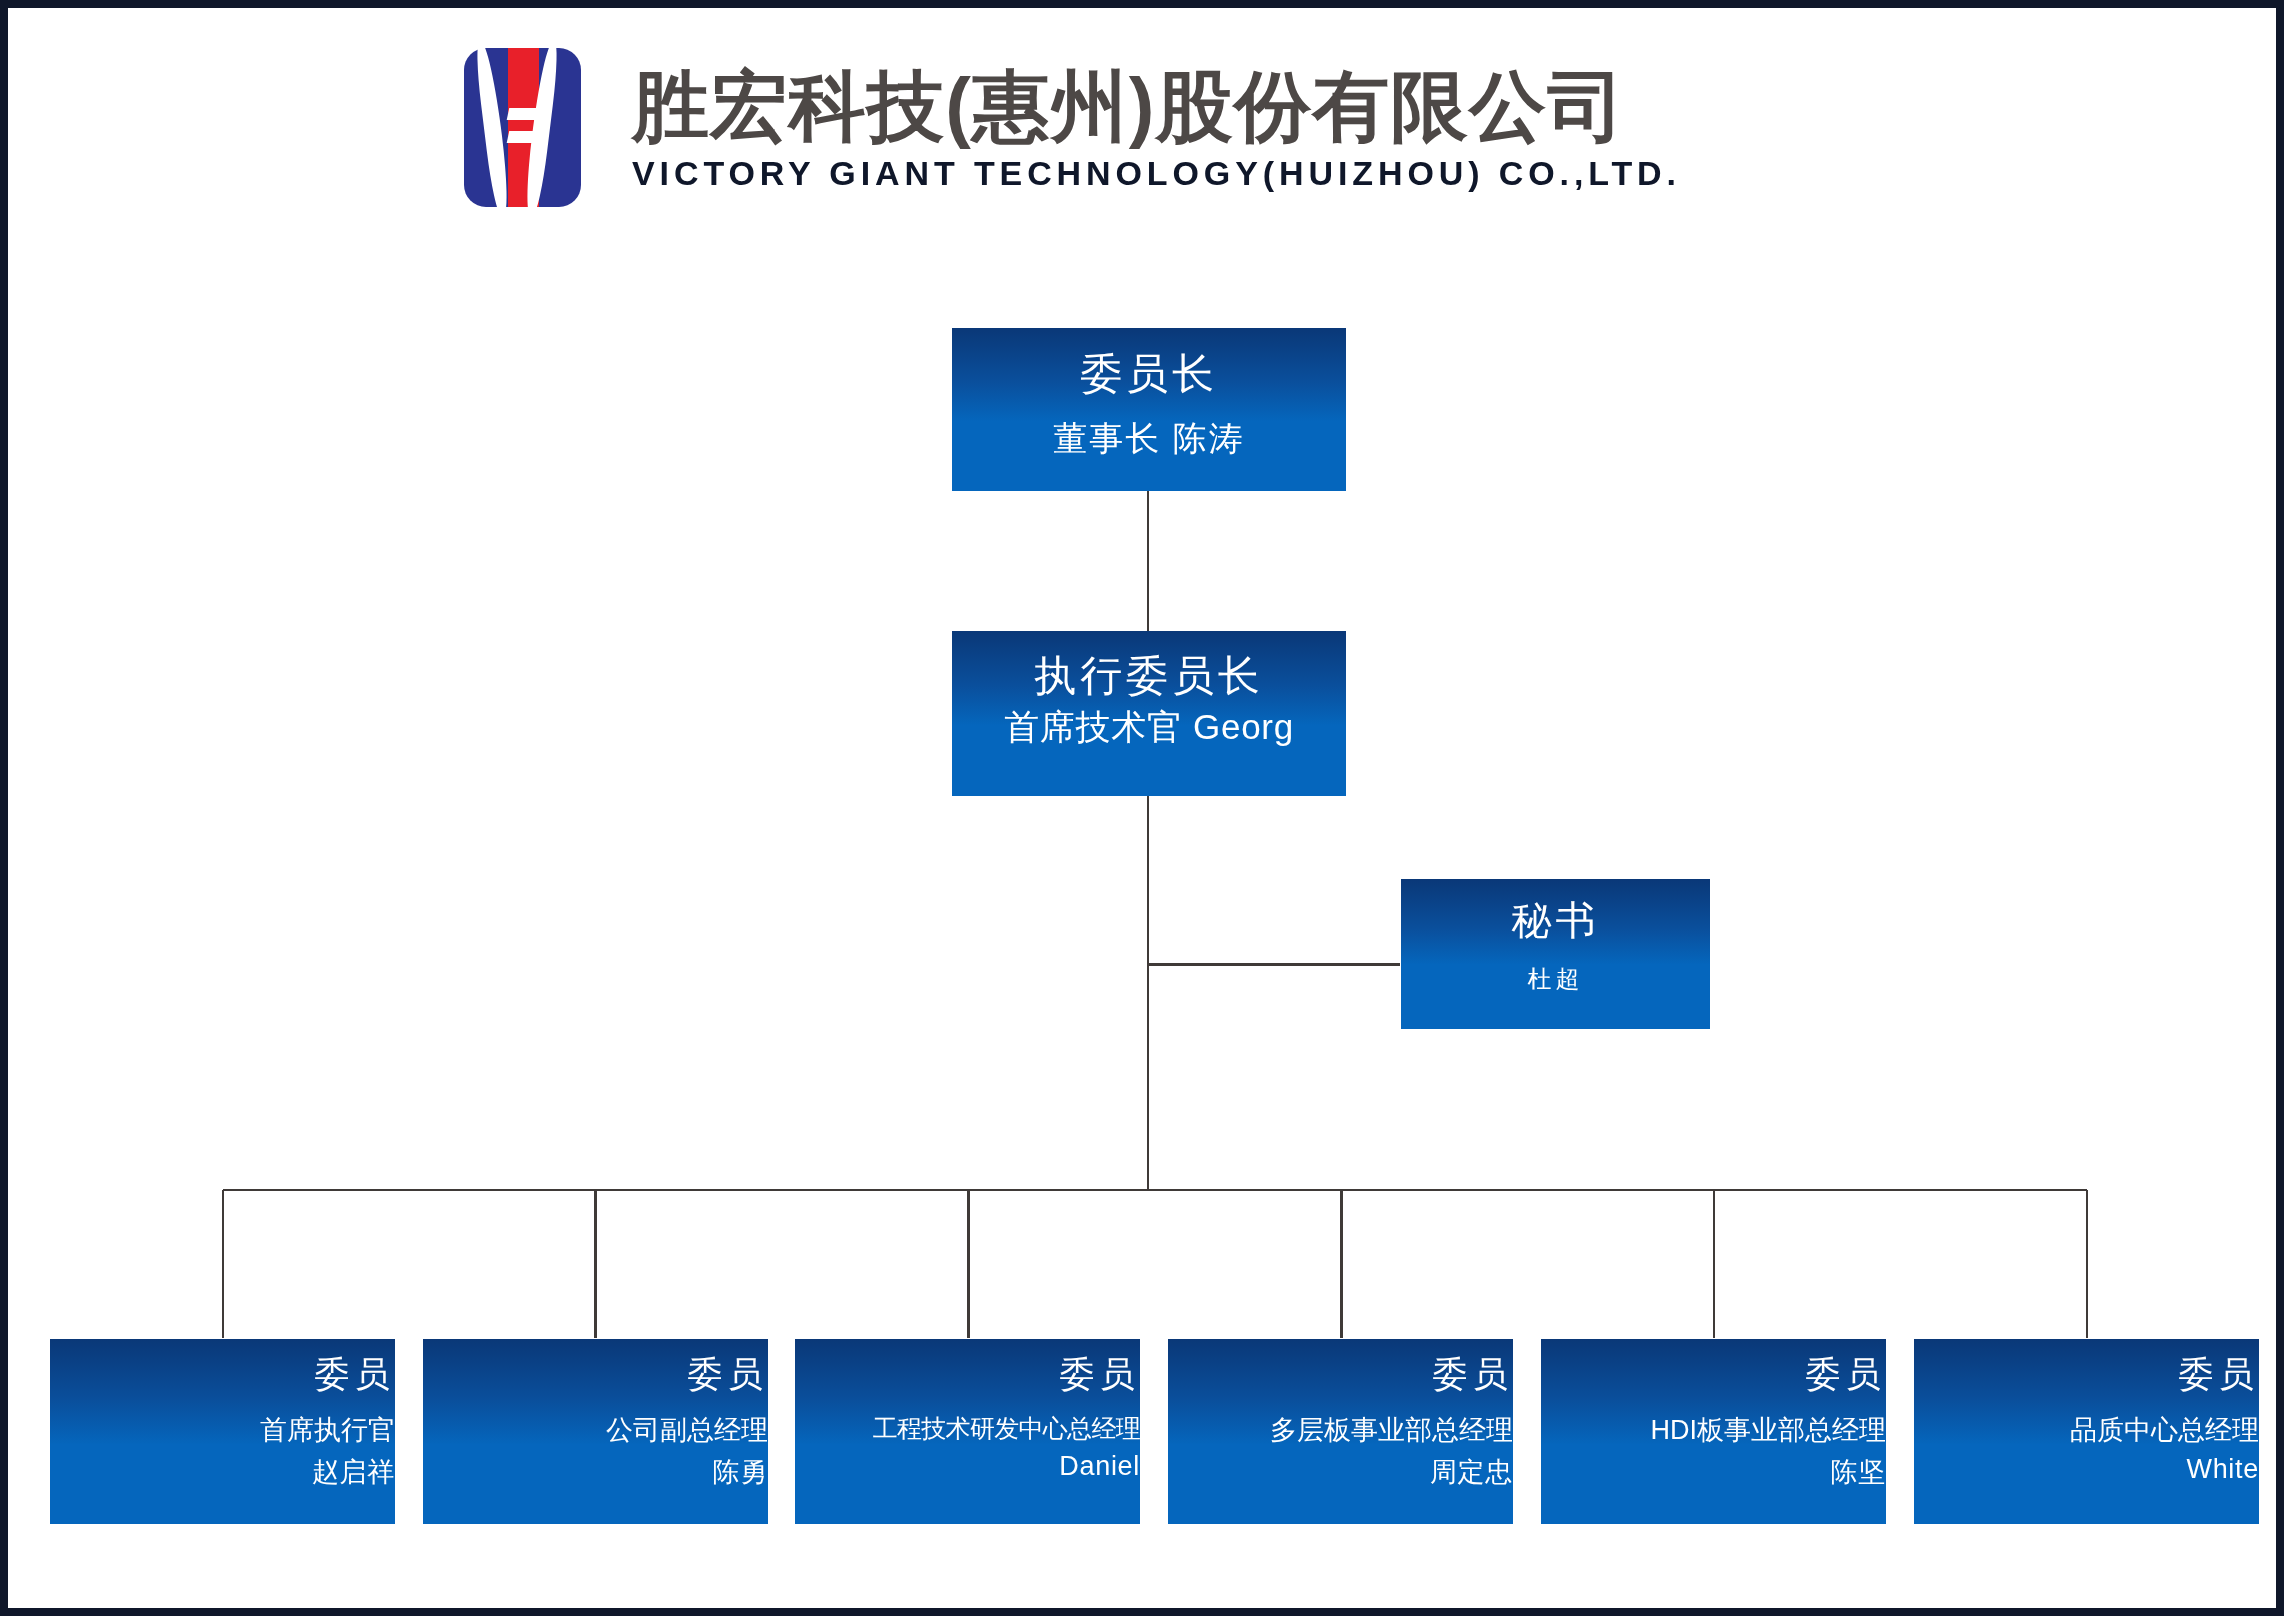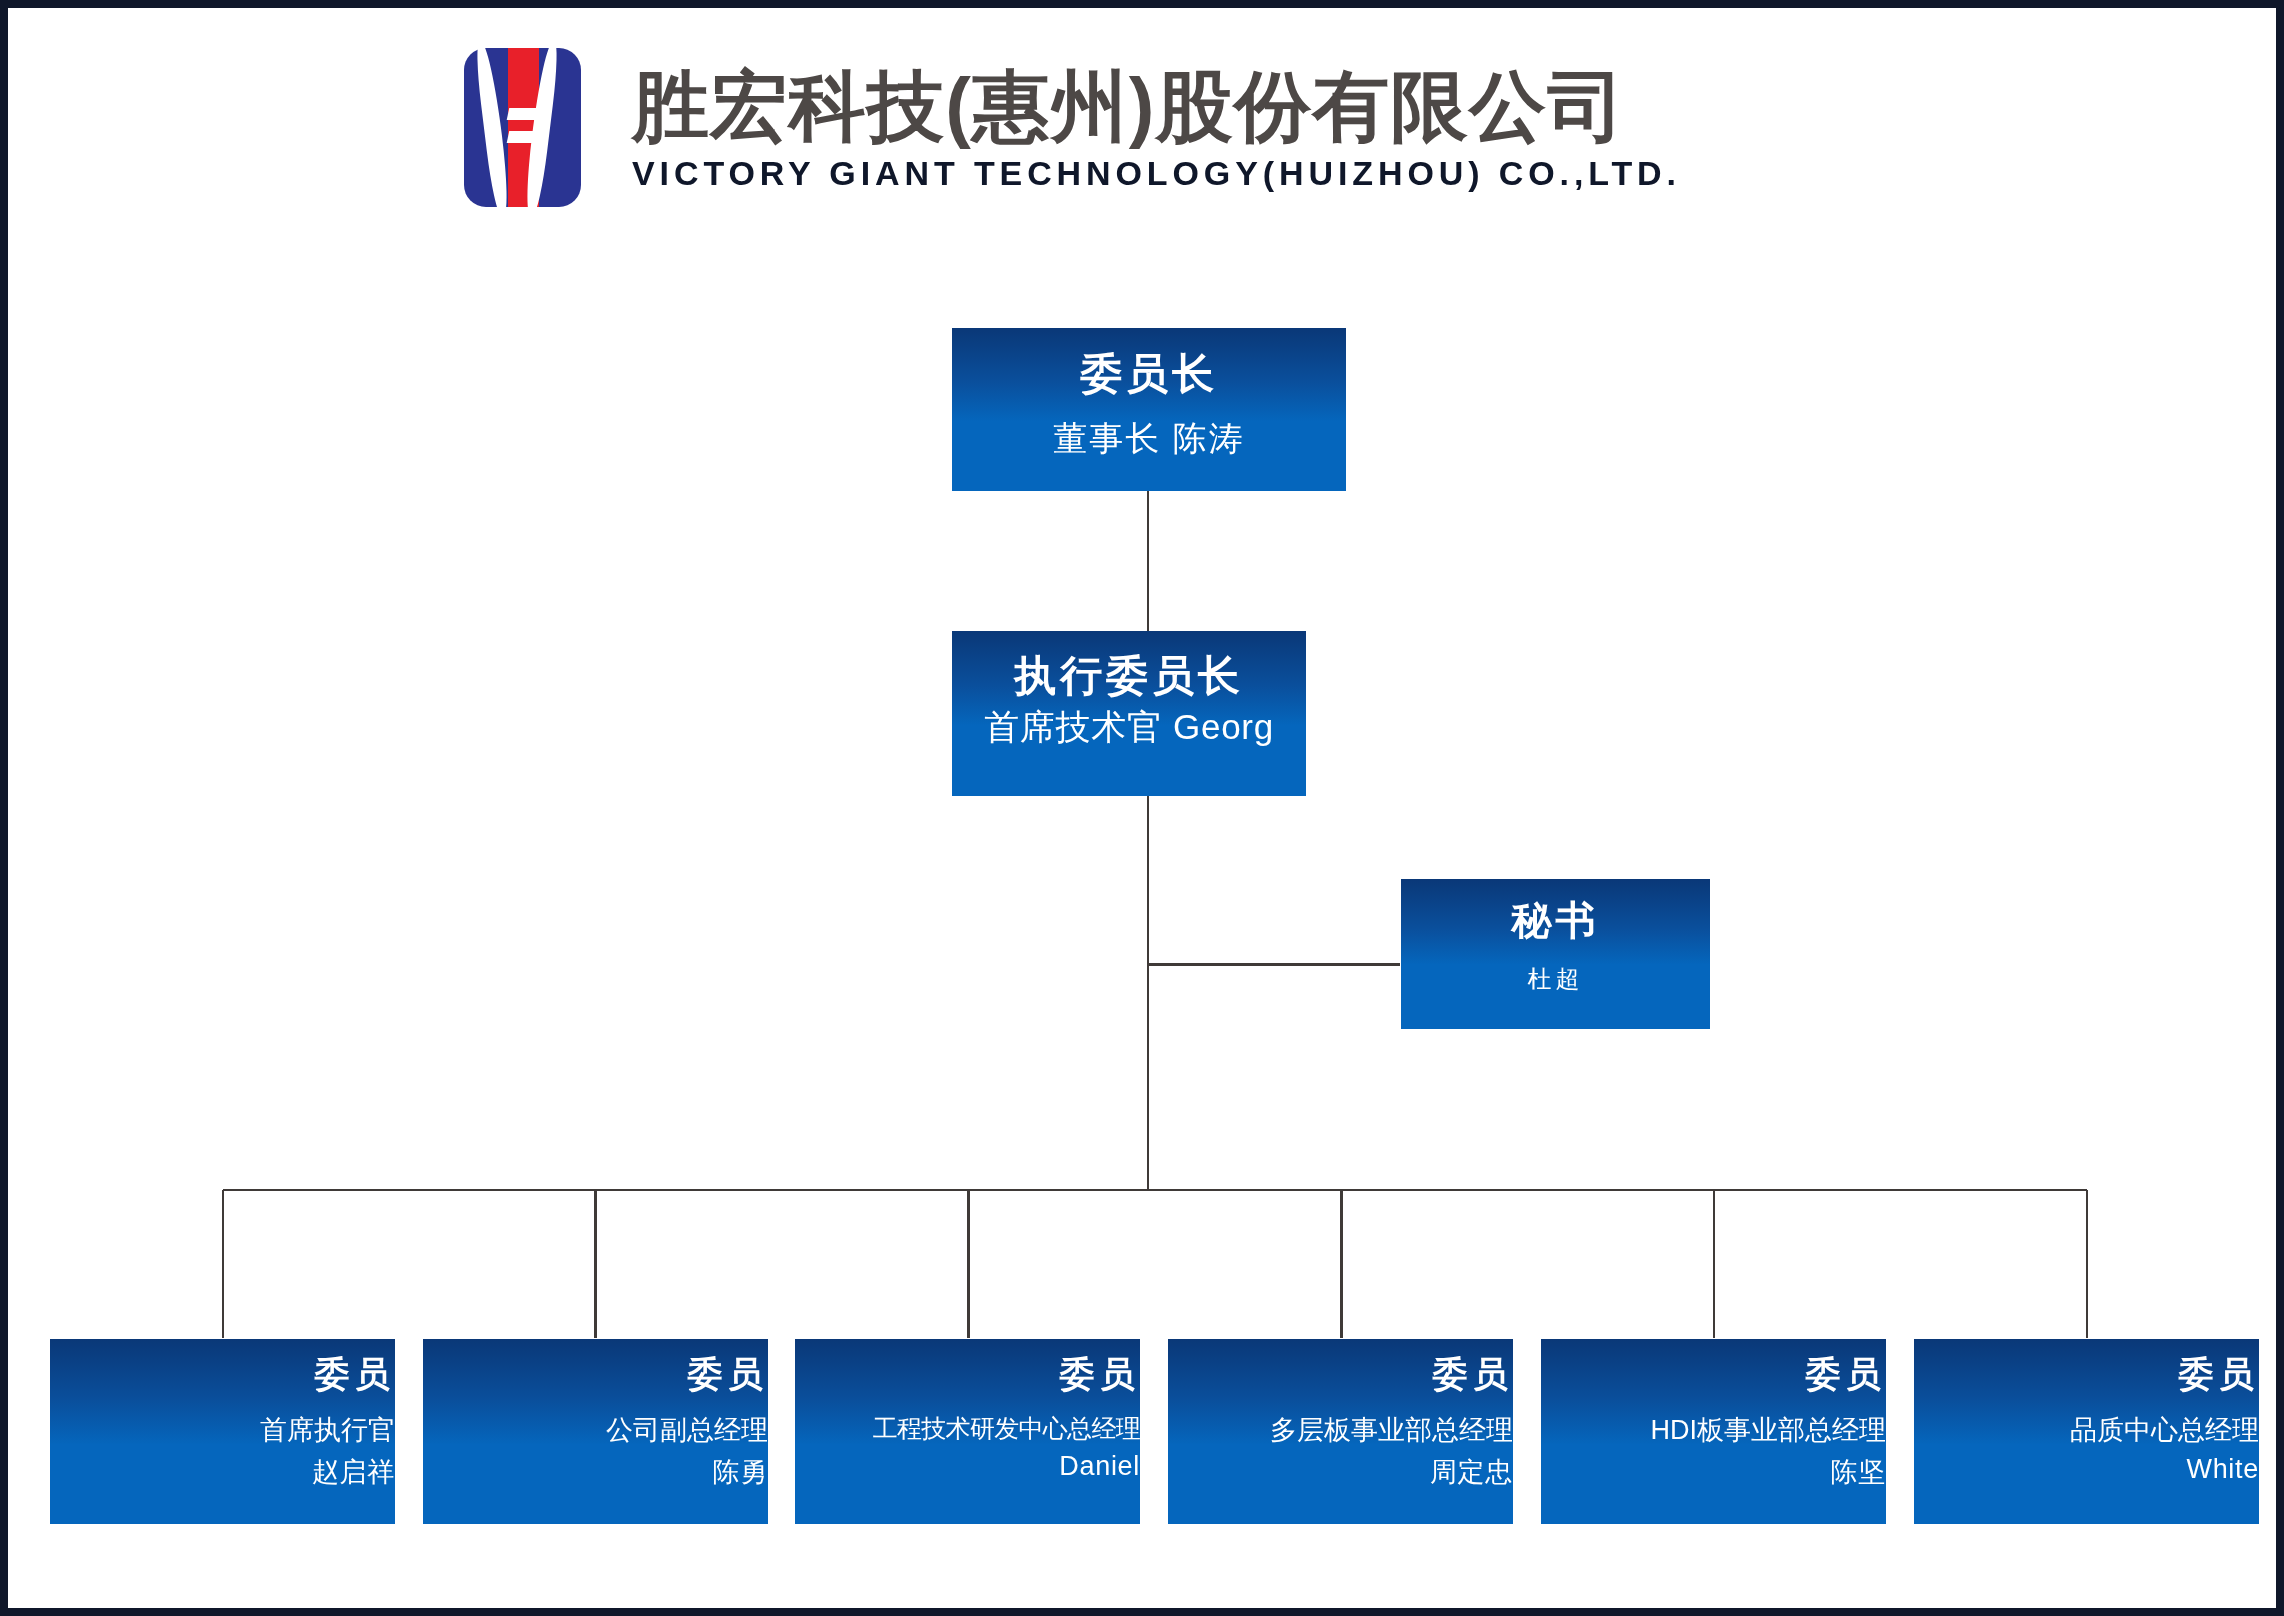--- a/index.html
+++ b/index.html
@@ -139,33 +139,33 @@
                 #0566bd 100%);
     color: #ffffff;
     text-align: center;
     display: flex;
     flex-direction: column;
     align-items: center;
     justify-content: flex-start;
     overflow: hidden;
   }
   .org-box .ob-title {
-    font-weight: bold;
+    font-weight: normal;
     white-space: nowrap;
   }
   .org-box .ob-sub {
     white-space: nowrap;
   }
 
   
   .box-lvl1 { width: 394px; height: 163px; }
   .box-lvl1 .ob-title { font-size: 42px; letter-spacing: 3.9px; margin-top: 18px; }
   .box-lvl1 .ob-sub   { font-size: 34px; letter-spacing: 2px; margin-top: 14.3px; }
 
-  .box-lvl2 { width: 354px; height: 165px; }
+  .box-lvl2 { width: 394px; height: 165px; }
   .box-lvl2 .ob-title { font-size: 42px; letter-spacing: 3.9px; margin-top: 17px; }
   .box-lvl2 .ob-sub   { font-size: 35px; letter-spacing: 0.7px; }
 
   .box-sec { width: 309px; height: 150px; }
   .box-sec .ob-title { font-size: 40px; letter-spacing: 3.9px; margin-top: 14.3px; }
   .box-sec .ob-sub   { font-size: 24px; letter-spacing: 3.9px; margin-top: 14.3px; }
 
   
   .box-member {
     width: 345px;

